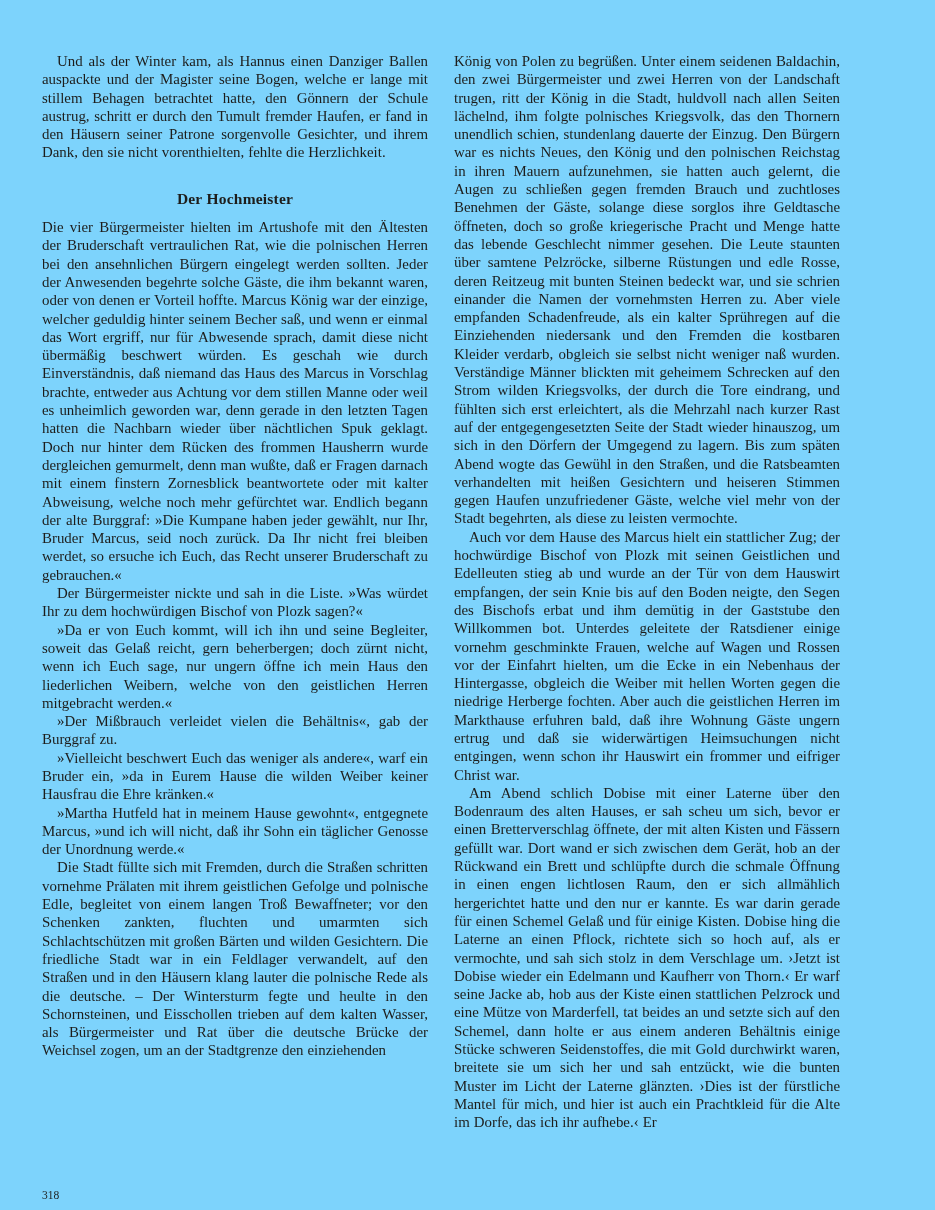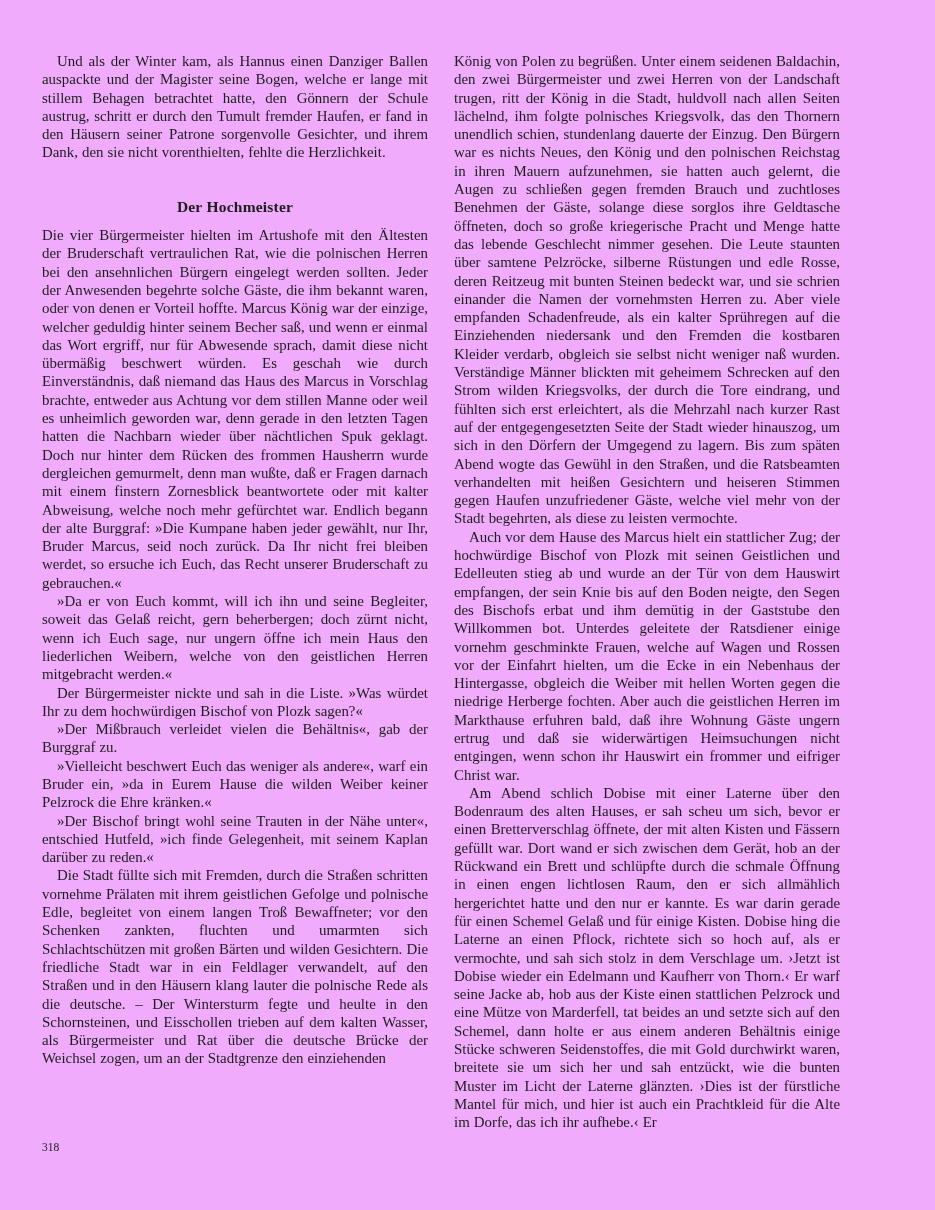--- a/index.html
+++ b/index.html
@@ -11,21 +11,21 @@
     height: 1210px;
     background: #ffffff;
     font-family: "Liberation Serif", "DejaVu Serif", serif;
     color: #1d1d1b;
     position: relative;
     overflow: hidden;
   }
   .book-page {
     position: absolute;
     inset: 0;
-    background: #f0abfc;
+    background: #7dd3fc;
   }
   .text-column {
     position: absolute;
     top: 52px;
     width: 386px;
     height: 1100px;
     overflow: hidden;
     font-size: 14.9px;
     line-height: 18.3px;
     text-align: justify;
@@ -37,51 +37,51 @@
   .col-right { left: 454px; }
   .text-column p {
     margin: 0;
     padding: 0;
     text-indent: 15px;
   }
   .text-column p.no-indent {
     text-indent: 0;
   }
   .chapter-heading {
-    margin: 36px 0 10px 0;
+    margin: 28px 0 10px 0;
     padding: 0;
     font-size: 15.5px;
     line-height: 18.3px;
     font-weight: 700;
     text-align: center;
     letter-spacing: 0.2px;
   }
   .page-number {
     position: absolute;
     left: 42px;
-    top: 1140px;
+    top: 1188px;
     font-size: 11.5px;
     line-height: 14px;
     color: #1d1d1b;
   }
 </style>
 </head>
 <body>
 
 <div class="book-page">
 
   <div class="text-column col-left">
     <p class="no-indent" style="text-indent:15px;">Und als der Winter kam, als Hannus einen Danziger Ballen auspackte und der Magister seine Bogen, welche er lange mit stillem Behagen betrachtet hatte, den Gönnern der Schule austrug, schritt er durch den Tumult fremder Haufen, er fand in den Häusern seiner Patrone sorgenvolle Gesichter, und ihrem Dank, den sie nicht vorenthielten, fehlte die Herzlichkeit.</p>
     <h2 class="chapter-heading">Der Hochmeister</h2>
     <p class="no-indent">Die vier Bürgermeister hielten im Artushofe mit den Ältesten der Bruderschaft vertraulichen Rat, wie die polnischen Herren bei den ansehnlichen Bürgern eingelegt werden sollten. Jeder der Anwesenden begehrte solche Gäste, die ihm bekannt waren, oder von denen er Vorteil hoffte. Marcus König war der einzige, welcher geduldig hinter seinem Becher saß, und wenn er einmal das Wort ergriff, nur für Abwesende sprach, damit diese nicht übermäßig beschwert würden. Es geschah wie durch Einverständnis, daß niemand das Haus des Marcus in Vorschlag brachte, entweder aus Achtung vor dem stillen Manne oder weil es unheimlich geworden war, denn gerade in den letzten Tagen hatten die Nachbarn wieder über nächtlichen Spuk geklagt. Doch nur hinter dem Rücken des frommen Hausherrn wurde dergleichen gemurmelt, denn man wußte, daß er Fragen darnach mit einem finstern Zornesblick beantwortete oder mit kalter Abweisung, welche noch mehr gefürchtet war. Endlich begann der alte Burggraf: »Die Kumpane haben jeder gewählt, nur Ihr, Bruder Marcus, seid noch zurück. Da Ihr nicht frei bleiben werdet, so ersuche ich Euch, das Recht unserer Bruderschaft zu gebrauchen.«</p>
+    <p>Der Bürgermeister nickte und sah in die Liste. »Was würdet Ihr zu dem hochwürdigen Bischof von Plozk sagen?«</p>
     <p>»Da er von Euch kommt, will ich ihn und seine Begleiter, soweit das Gelaß reicht, gern beherbergen; doch zürnt nicht, wenn ich Euch sage, nur ungern öffne ich mein Haus den liederlichen Weibern, welche von den geistlichen Herren mitgebracht werden.«</p>
-    <p>Der Bürgermeister nickte und sah in die Liste. »Was würdet Ihr zu dem hochwürdigen Bischof von Plozk sagen?«</p>
     <p>»Der Mißbrauch verleidet vielen die Behältnis«, gab der Burggraf zu.</p>
-    <p>»Vielleicht beschwert Euch das weniger als andere«, warf ein Bruder ein, »da in Eurem Hause die wilden Weiber keiner Pelzrock die Ehre kränken.«</p>
-    <p>»Der Bischof bringt wohl seine Trauten in der Nähe unter«, entschied Hutfeld, »ich finde Gelegenheit, mit seinem Kaplan darüber zu reden.«</p>
+    <p>»Vielleicht beschwert Euch das weniger als andere«, warf ein Bruder ein, »da in Eurem Hause die wilden Weiber keiner Hausfrau die Ehre kränken.«</p>
+    <p>»Martha Hutfeld hat in meinem Hause gewohnt«, entgegnete Marcus, »und ich will nicht, daß ihr Sohn ein täglicher Genosse der Unordnung werde.«</p>
     <p>Die Stadt füllte sich mit Fremden, durch die Straßen schritten vornehme Prälaten mit ihrem geistlichen Gefolge und polnische Edle, begleitet von einem langen Troß Bewaffneter; vor den Schenken zankten, fluchten und umarmten sich Schlachtschützen mit großen Bärten und wilden Gesichtern. Die friedliche Stadt war in ein Feldlager verwandelt, auf den Straßen und in den Häusern klang lauter die polnische Rede als die deutsche. – Der Wintersturm fegte und heulte in den Schornsteinen, und Eisschollen trieben auf dem kalten Wasser, als Bürgermeister und Rat über die deutsche Brücke der Weichsel zogen, um an der Stadtgrenze den einziehenden</p>
   </div>
 
   <div class="text-column col-right">
     <p class="no-indent">König von Polen zu begrüßen. Unter einem seidenen Baldachin, den zwei Bürgermeister und zwei Herren von der Landschaft trugen, ritt der König in die Stadt, huldvoll nach allen Seiten lächelnd, ihm folgte polnisches Kriegsvolk, das den Thornern unendlich schien, stundenlang dauerte der Einzug. Den Bürgern war es nichts Neues, den König und den polnischen Reichstag in ihren Mauern aufzunehmen, sie hatten auch gelernt, die Augen zu schließen gegen fremden Brauch und zuchtloses Benehmen der Gäste, solange diese sorglos ihre Geldtasche öffneten, doch so große kriegerische Pracht und Menge hatte das lebende Geschlecht nimmer gesehen. Die Leute staunten über samtene Pelzröcke, silberne Rüstungen und edle Rosse, deren Reitzeug mit bunten Steinen bedeckt war, und sie schrien einander die Namen der vornehmsten Herren zu. Aber viele empfanden Schadenfreude, als ein kalter Sprühregen auf die Einziehenden niedersank und den Fremden die kostbaren Kleider verdarb, obgleich sie selbst nicht weniger naß wurden. Verständige Männer blickten mit geheimem Schrecken auf den Strom wilden Kriegsvolks, der durch die Tore eindrang, und fühlten sich erst erleichtert, als die Mehrzahl nach kurzer Rast auf der entgegengesetzten Seite der Stadt wieder hinauszog, um sich in den Dörfern der Umgegend zu lagern. Bis zum späten Abend wogte das Gewühl in den Straßen, und die Ratsbeamten verhandelten mit heißen Gesichtern und heiseren Stimmen gegen Haufen unzufriedener Gäste, welche viel mehr von der Stadt begehrten, als diese zu leisten vermochte.</p>
     <p>Auch vor dem Hause des Marcus hielt ein stattlicher Zug; der hochwürdige Bischof von Plozk mit seinen Geistlichen und Edelleuten stieg ab und wurde an der Tür von dem Hauswirt empfangen, der sein Knie bis auf den Boden neigte, den Segen des Bischofs erbat und ihm demütig in der Gaststube den Willkommen bot. Unterdes geleitete der Ratsdiener einige vornehm geschminkte Frauen, welche auf Wagen und Rossen vor der Einfahrt hielten, um die Ecke in ein Nebenhaus der Hintergasse, obgleich die Weiber mit hellen Worten gegen die niedrige Herberge fochten. Aber auch die geistlichen Herren im Markthause erfuhren bald, daß ihre Wohnung Gäste ungern ertrug und daß sie widerwärtigen Heimsuchungen nicht entgingen, wenn schon ihr Hauswirt ein frommer und eifriger Christ war.</p>
     <p>Am Abend schlich Dobise mit einer Laterne über den Bodenraum des alten Hauses, er sah scheu um sich, bevor er einen Bretterverschlag öffnete, der mit alten Kisten und Fässern gefüllt war. Dort wand er sich zwischen dem Gerät, hob an der Rückwand ein Brett und schlüpfte durch die schmale Öffnung in einen engen lichtlosen Raum, den er sich allmählich hergerichtet hatte und den nur er kannte. Es war darin gerade für einen Schemel Gelaß und für einige Kisten. Dobise hing die Laterne an einen Pflock, richtete sich so hoch auf, als er vermochte, und sah sich stolz in dem Verschlage um. ›Jetzt ist Dobise wieder ein Edelmann und Kaufherr von Thorn.‹ Er warf seine Jacke ab, hob aus der Kiste einen stattlichen Pelzrock und eine Mütze von Marderfell, tat beides an und setzte sich auf den Schemel, dann holte er aus einem anderen Behältnis einige Stücke schweren Seidenstoffes, die mit Gold durchwirkt waren, breitete sie um sich her und sah entzückt, wie die bunten Muster im Licht der Laterne glänzten. ›Dies ist der fürstliche Mantel für mich, und hier ist auch ein Prachtkleid für die Alte im Dorfe, das ich ihr aufhebe.‹ Er</p>
   </div>
 
   <div class="page-number">318</div>

